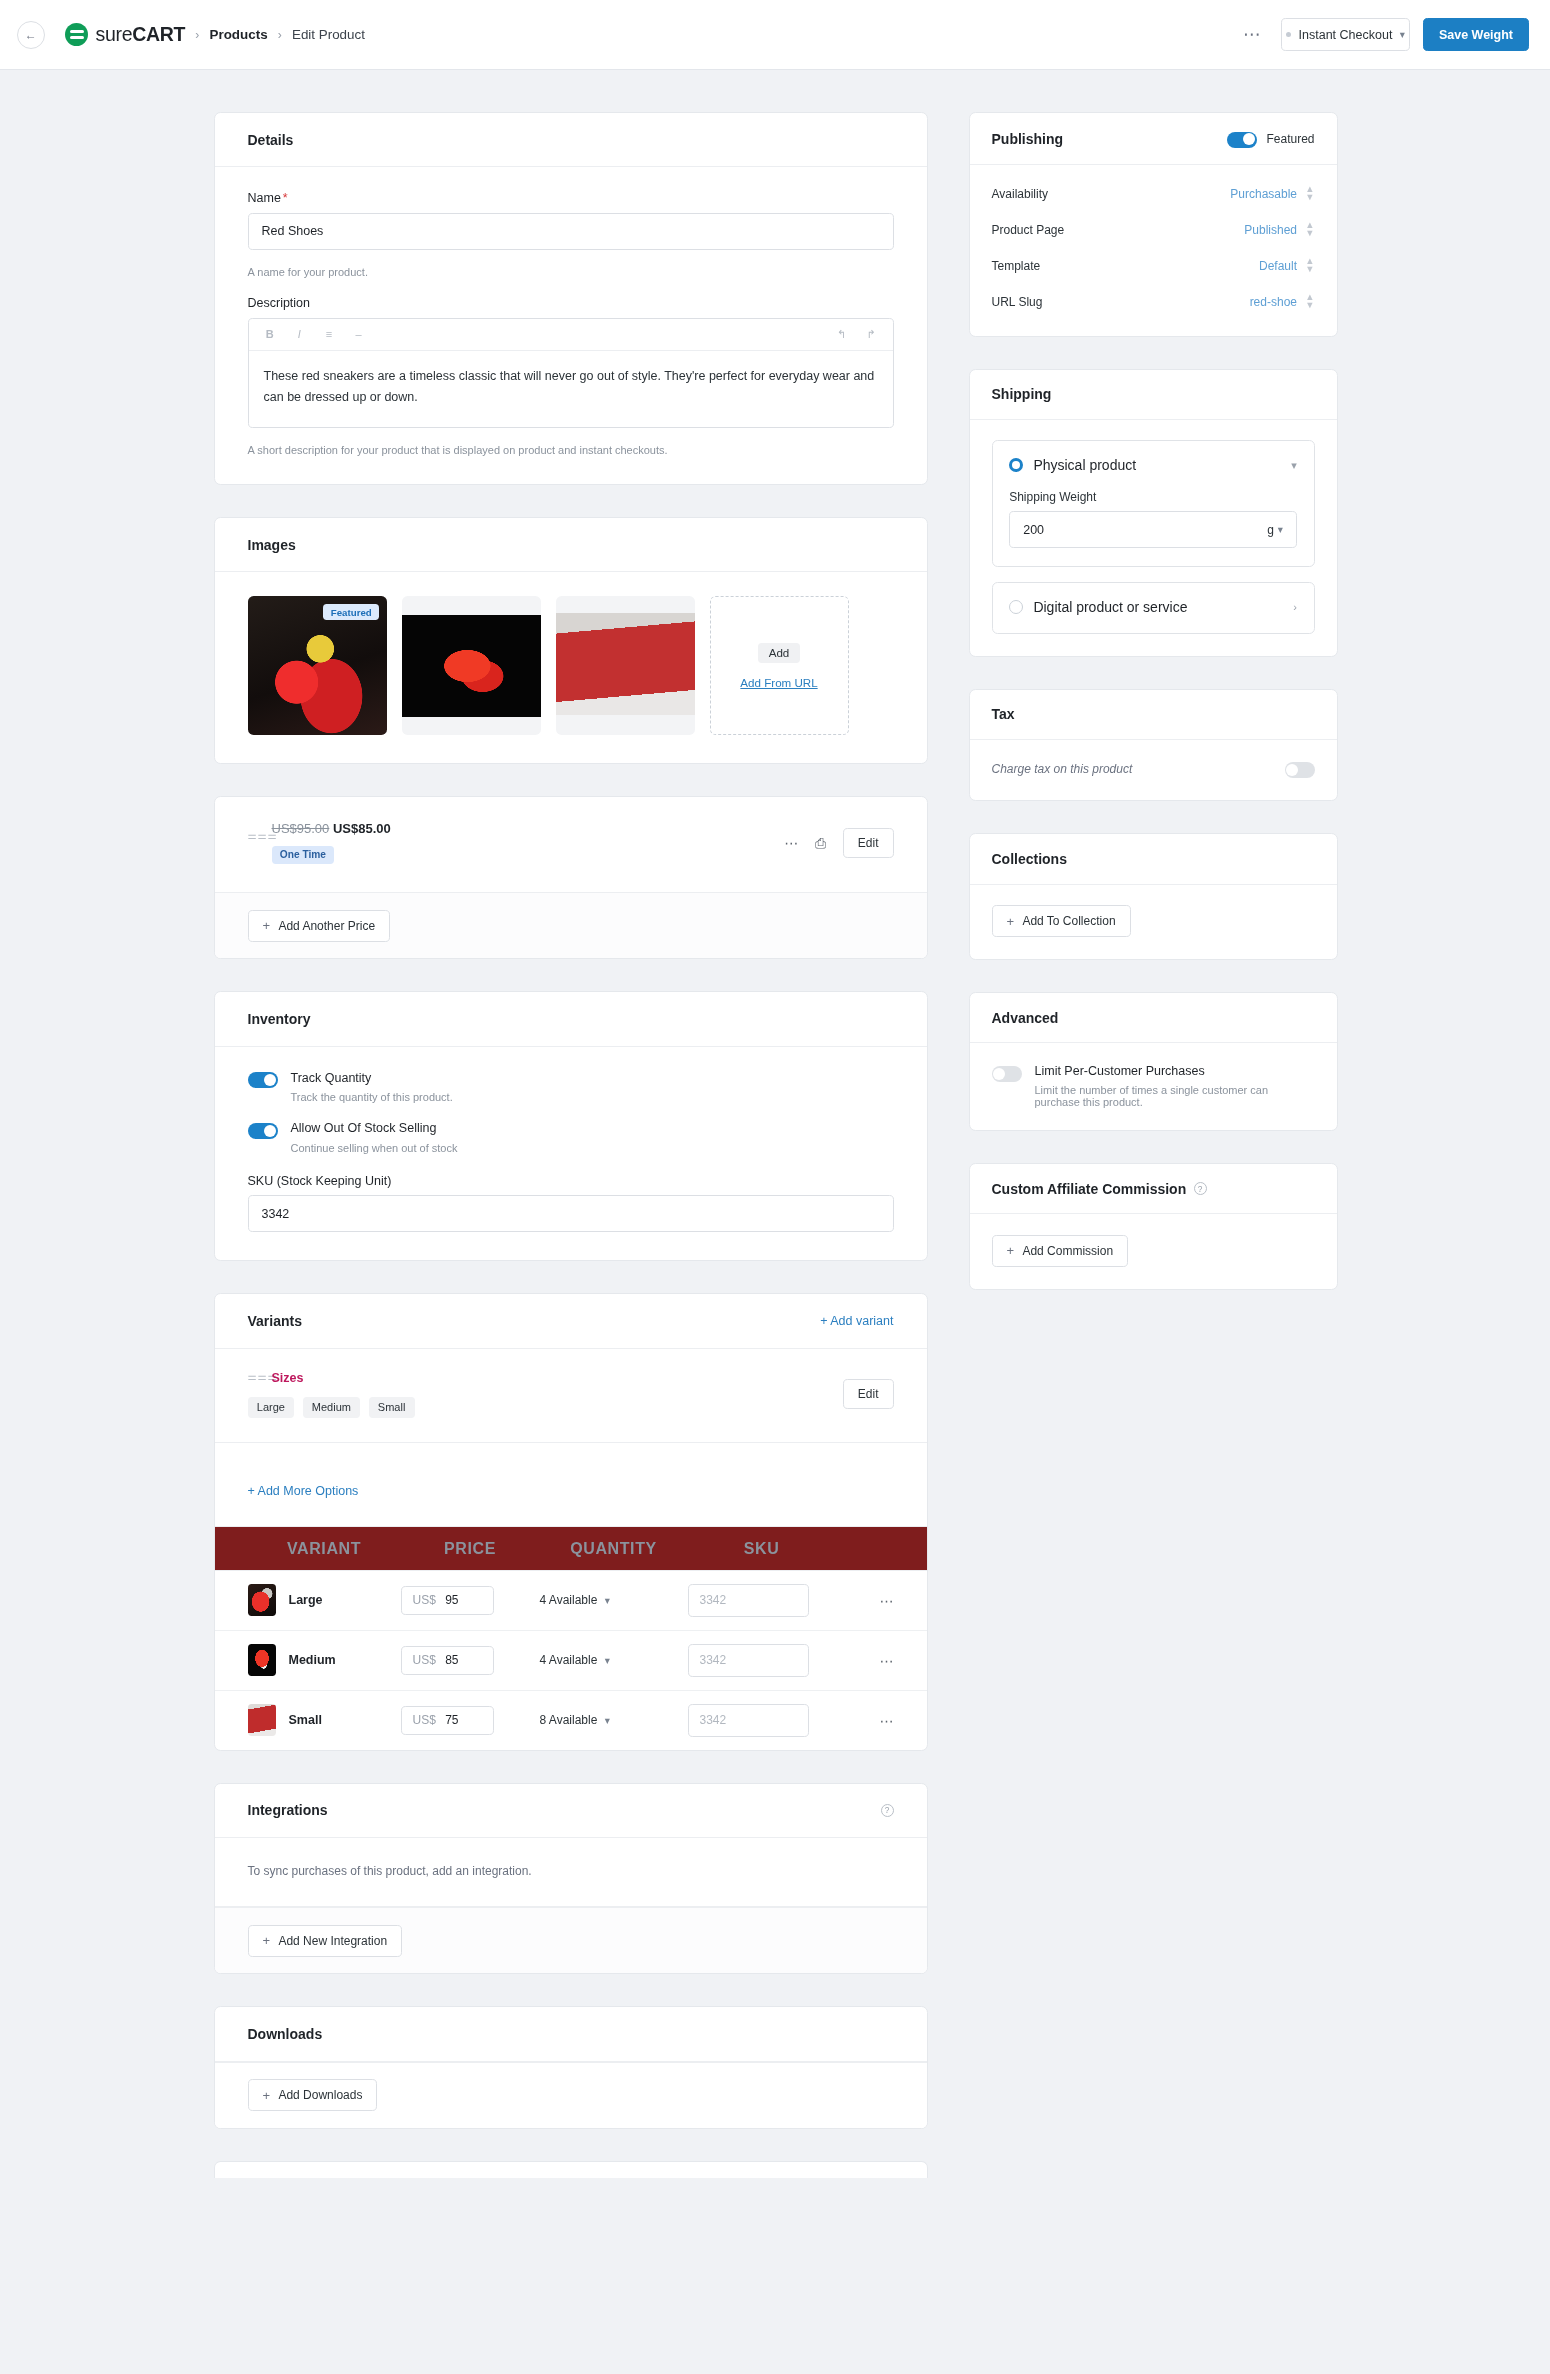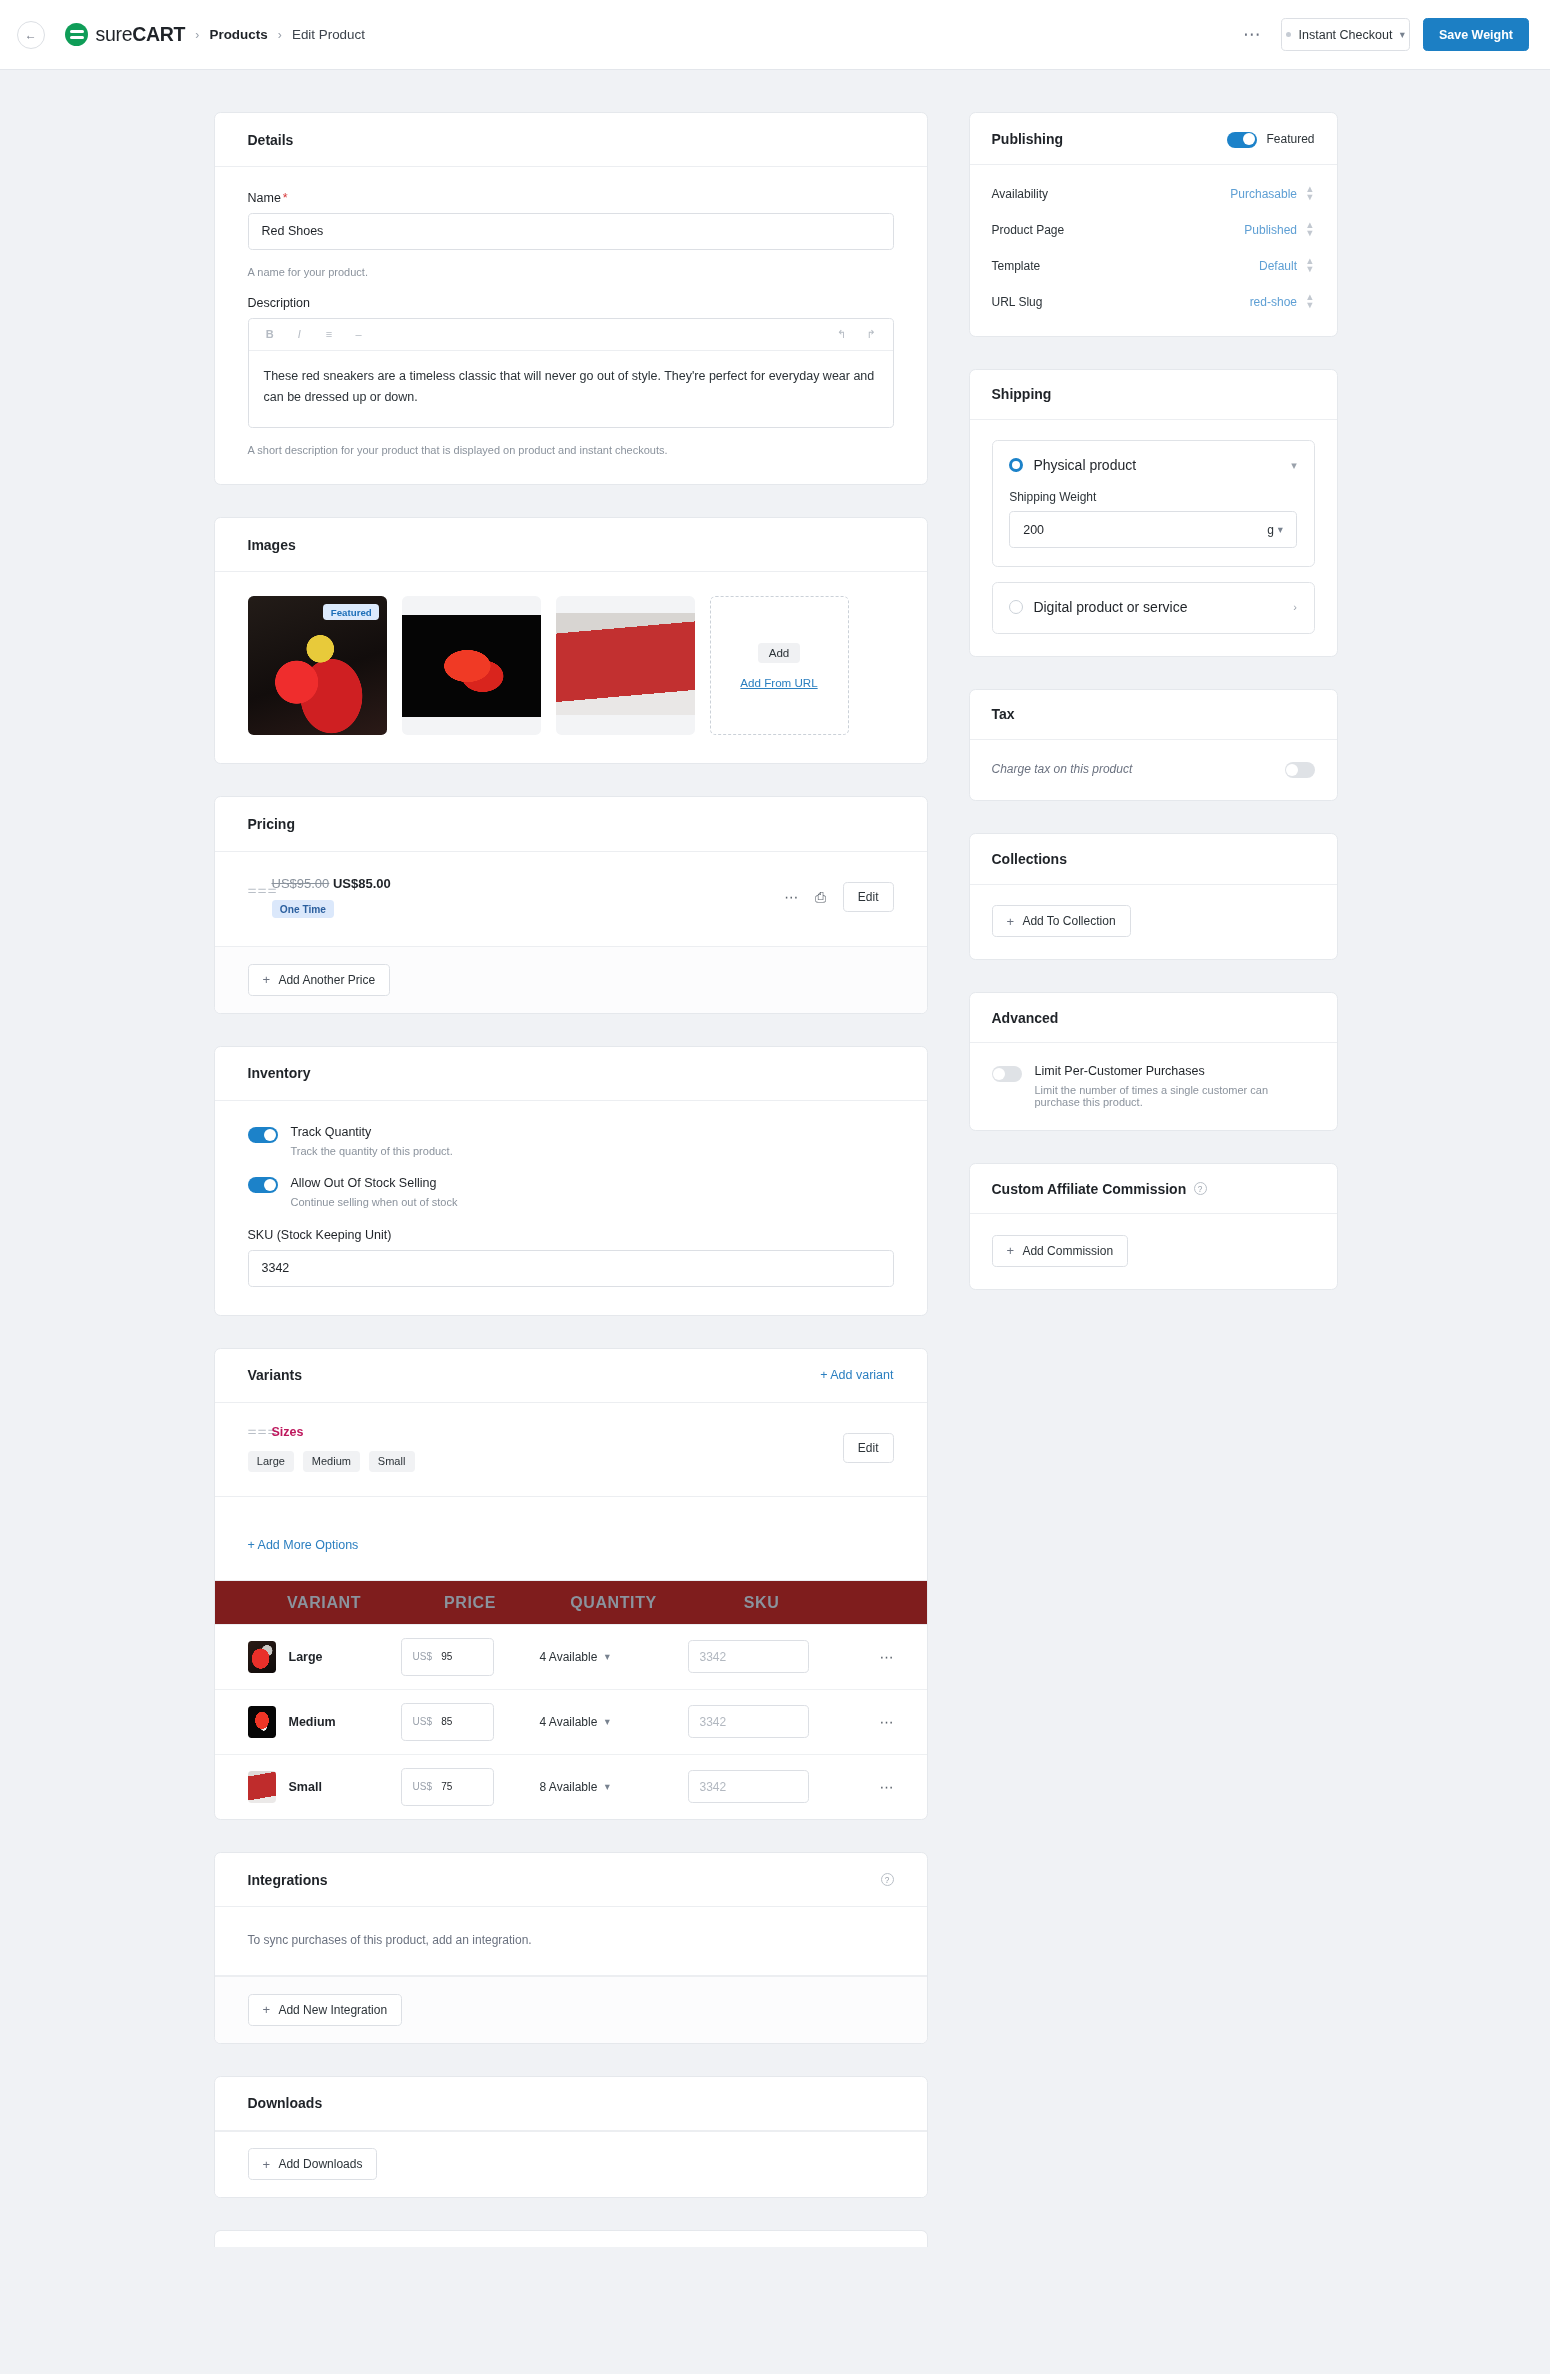--- a/index.html
+++ b/index.html
@@ -239,23 +239,23 @@
       radial-gradient(circle at 68% 30%, #c9c7c3 0 18%, transparent 19%),
       linear-gradient(150deg, #2a1b16, #0e0a09); }
   .vt2 { background:
       radial-gradient(ellipse at 50% 45%, #ee3526 0 34%, transparent 35%),
       radial-gradient(ellipse at 56% 64%, #f4f2f0 0 14%, transparent 15%), #060606; }
   .vt3 { background:
       linear-gradient(170deg, #dedbd8 0 15%, #bf2c2c 15% 80%, #ebe9e8 80%); }
   .vname { display: flex; align-items: center; gap: 13px; font-size: 12.5px;
     font-weight: 700; color: #1f2328; }
   .inp-sm {
-    height: 38px; border: 0.9px solid #dcdfe4; border-radius: 4.6px; background: #fff;
+    height: 29px; border: 0.9px solid #dcdfe4; border-radius: 4.6px; background: #fff;
     display: flex; align-items: center; gap: 9.3px; padding: 0 11px; width: 93px;
-    font-size: 10px;
+    font-size: 12px;
   }
   .cur { color: #9aa1ab; }
   .val { color: #1f2328; }
   .inp-sku {
     height: 33px; border: 0.9px solid #dcdfe4; border-radius: 4.6px; background: #fff;
     display: flex; align-items: center; padding: 0 11px; width: 121px;
     font-size: 12px; color: #b2b8c0;
   }
   .qty-sel {
     display: flex; align-items: center; gap: 7.4px; font-size: 12px; color: #2c3338;
@@ -385,23 +385,20 @@
           </div>
           <div class="img-add">
             <div class="add-chip">Add</div>
             <div class="add-url">Add From URL</div>
           </div>
         </div>
       </div>
     </div>
 
     <div class="card">
-      <div class="card-head">
-        <div class="card-title">Pricing</div>
-      </div>
       <div class="card-body">
         <div class="price-row">
           <div class="grip">⚌⚌⚌</div>
           <div>
             <div class="price-amounts">
               <span class="price-old">US$95.00</span>
               <span class="price-new">US$85.00</span>
             </div>
             <span class="badge-soft">One Time</span>
           </div>

